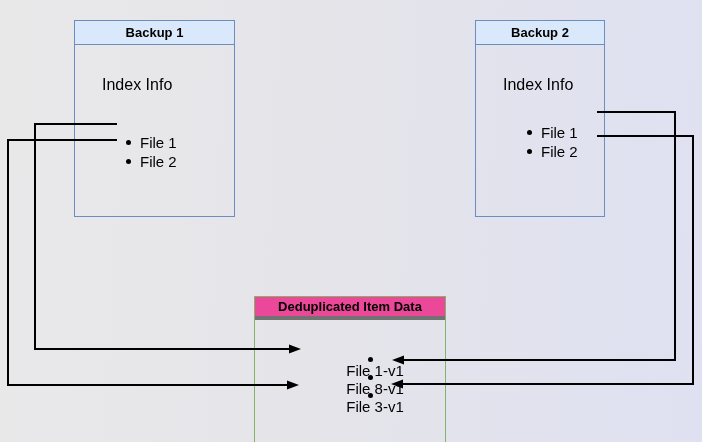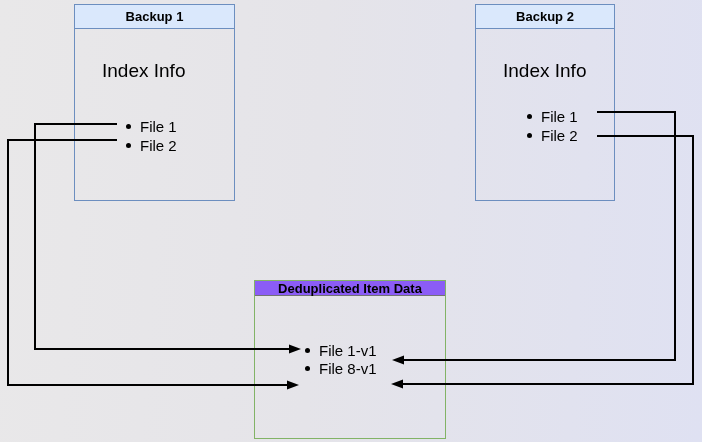--- a/index.html
+++ b/index.html
@@ -8,50 +8,51 @@
     position: relative;
     overflow: hidden;
     background: linear-gradient(93deg, #e9e8e9 0%, #e5e4e9 45%, #dfe1f2 100%);
     font-family: "Liberation Sans", sans-serif;
     color: #000;
   }
   .box {
     position: absolute;
     box-sizing: border-box;
     background: transparent;
+    margin-top: 16px;
   }
   .box-header {
     box-sizing: border-box;
     width: 100%;
     display: flex;
     align-items: center;
     justify-content: center;
     font-weight: bold;
     font-size: 13px;
   }
   .box-blue { border: 1px solid #6c8ebf; }
   .box-blue .box-header {
     height: 24px;
     background: #dae8fc;
     border-bottom: 1px solid #6c8ebf;
   }
   .box-green { border: 1px solid #82b366; }
   .box-green .box-header {
-    height: 15px;
-    background: #8b5cf6;
-    border-bottom: 1px solid #737373;
+    height: 23px;
+    background: #ec4899;
+    border-bottom: 4px solid #737373;
   }
   #backup1 { left: 74px;  top: 4px;   width: 161px; height: 197px; }
-  #backup2 { left: 475px; top: 4px;   width: 140px; height: 197px; }
+  #backup2 { left: 475px; top: 4px;   width: 130px; height: 197px; }
   #dedup   { left: 254px; top: 280px; width: 192px; height: 159px; }
 
   .index-label {
     position: absolute;
     left: 27px; top: 55px;
-    font-size: 19px;
+    font-size: 16px;
   }
   ul.file-list {
     list-style: none;
     margin: 0; padding: 0;
     position: absolute;
     left: 0; right: 0;
   }
   ul.file-list li {
     display: flex;
     align-items: center;
@@ -62,21 +63,21 @@
     border-radius: 50%;
     background: #000;
     margin-right: 9px;
     flex: 0 0 auto;
   }
   #backup1 ul.file-list { top: 112px; }
   #backup1 ul.file-list li { height: 19px; padding-left: 51px; }
   #backup2 ul.file-list { top: 102px; }
   #backup2 ul.file-list li { height: 19px; padding-left: 51px; }
   #dedup ul.file-list { top: 60px; }
-  #dedup ul.file-list li { height: 18px; padding-left: 50px; }
+  #dedup ul.file-list li { height: 18px; padding-left: 50px; flex-direction: column; }
 
   #connectors {
     position: absolute;
     left: 0; top: 0;
     width: 702px; height: 442px;
     pointer-events: none;
   }
   #connectors path { stroke: #000; stroke-width: 2; fill: none; }
   #connectors polygon { fill: #000; stroke: none; }
 </style>
@@ -117,20 +118,24 @@
   <div class="box-header">Deduplicated Item Data</div>
   <ul class="file-list">
     <li>
         <span class="bullet"></span>
         <span>File 1-v1</span>
       </li>
     <li>
         <span class="bullet"></span>
         <span>File 8-v1</span>
       </li>
+    <li>
+        <span class="bullet"></span>
+        <span>File 3-v1</span>
+      </li>
   </ul>
 </div>
 
 <svg id="connectors" viewBox="0 0 702 442" xmlns="http://www.w3.org/2000/svg">
 
   <g>
     <path d="M 117 124 H 35 V 349 H 290"></path>
     <polygon points="301,349 289,344.5 289,353.5"></polygon>
   </g>
 

